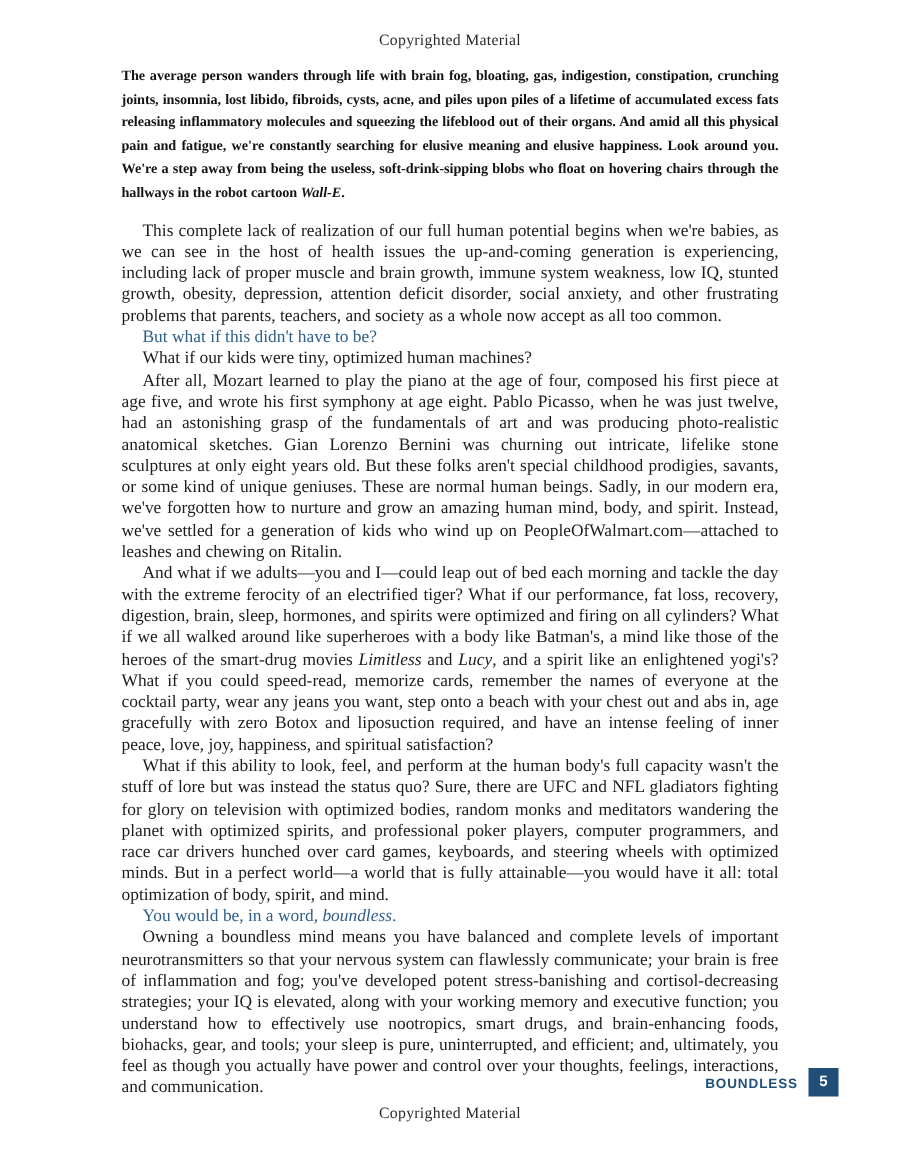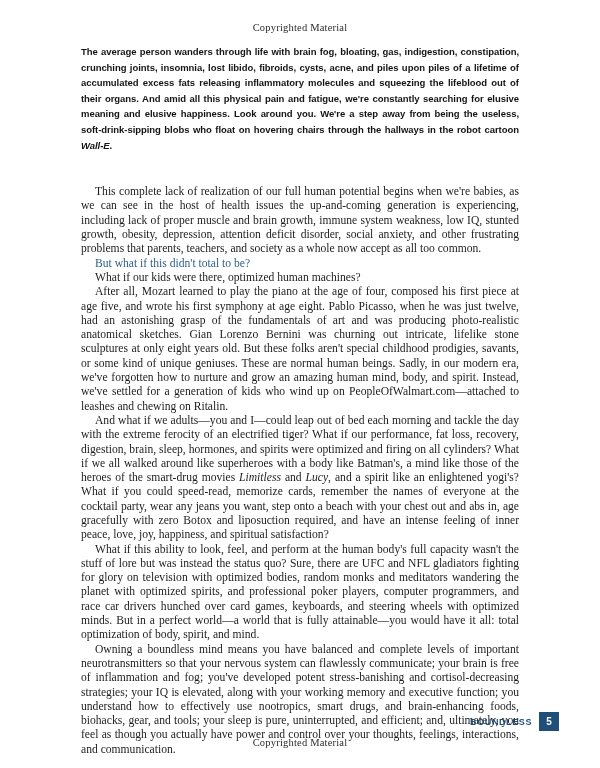--- a/index.html
+++ b/index.html
@@ -36,27 +36,27 @@
   .watermark-bottom { bottom: 20px; }
 
   .content {
     position: absolute;
     left: 81px;
     top: 44px;
     width: 438px;
   }
 
   .lead {
-    font-family: Liberation Sans, sans-serif;
+    font-family: Liberation Serif, serif;
     font-size: 9.5px;
     line-height: 15.6px;
     font-weight: bold;
     color: #141414;
     text-align: justify;
-    margin: 0 0 32px 0;
+    margin: 0 0 9px 0;
     letter-spacing: -0.05px;
   }
   .lead .ital {
     font-style: italic;
   }
 
   p.body {
     margin: 0;
     font-size: 11.6px;
     line-height: 14.3px;
@@ -114,30 +114,31 @@
 <div class="page">
 
   <div class="watermark-top">Copyrighted Material</div>
 
   <div class="content">
 
     <p class="lead"><span>The average person wanders through life with brain fog, bloating, gas, indigestion, constipation, crunching joints, insomnia, lost libido, fibroids, cysts, acne, and piles upon piles of a lifetime of accumulated excess fats releasing inflammatory molecules and squeezing the lifeblood out of their organs. And amid all this physical pain and fatigue, we're constantly searching for elusive meaning and elusive happiness. Look around you. We're a step away from being the useless, soft-drink-sipping blobs who float on hovering chairs through the hallways in the robot cartoon </span><span class="ital">Wall-E</span><span>.</span></p>
 
     <p class="body">This complete lack of realization of our full human potential begins when we're babies, as we can see in the host of health issues the up-and-coming generation is experiencing, including lack of proper muscle and brain growth, immune system weakness, low IQ, stunted growth, obesity, depression, attention deficit disorder, social anxiety, and other frustrating problems that parents, teachers, and society as a whole now accept as all too common.</p>
 
-    <p class="accent">But what if this didn't total to be?</p>
+    <p class="accent">But what if this didn't have to be?</p>
 
-    <p class="body">What if our kids were there, optimized human machines?</p>
+    <p class="body">What if our kids were tiny, optimized human machines?</p>
 
     <p class="body">After all, Mozart learned to play the piano at the age of four, composed his first piece at age five, and wrote his first symphony at age eight. Pablo Picasso, when he was just twelve, had an astonishing grasp of the fundamentals of art and was producing photo-realistic anatomical sketches. Gian Lorenzo Bernini was churning out intricate, lifelike stone sculptures at only eight years old. But these folks aren't special childhood prodigies, savants, or some kind of unique geniuses. These are normal human beings. Sadly, in our modern era, we've forgotten how to nurture and grow an amazing human mind, body, and spirit. Instead, we've settled for a generation of kids who wind up on PeopleOfWalmart.com—attached to leashes and chewing on Ritalin.</p>
 
     <p class="body"><span>And what if we adults—you and I—could leap out of bed each morning and tackle the day with the extreme ferocity of an electrified tiger? What if our performance, fat loss, recovery, digestion, brain, sleep, hormones, and spirits were optimized and firing on all cylinders? What if we all walked around like superheroes with a body like Batman's, a mind like those of the heroes of the smart-drug movies </span><i>Limitless</i><span> and </span><i>Lucy</i><span>, and a spirit like an enlightened yogi's? What if you could speed-read, memorize cards, remember the names of everyone at the cocktail party, wear any jeans you want, step onto a beach with your chest out and abs in, age gracefully with zero Botox and liposuction required, and have an intense feeling of inner peace, love, joy, happiness, and spiritual satisfaction?</span></p>
 
     <p class="body">What if this ability to look, feel, and perform at the human body's full capacity wasn't the stuff of lore but was instead the status quo? Sure, there are UFC and NFL gladiators fighting for glory on television with optimized bodies, random monks and meditators wandering the planet with optimized spirits, and professional poker players, computer programmers, and race car drivers hunched over card games, keyboards, and steering wheels with optimized minds. But in a perfect world—a world that is fully attainable—you would have it all: total optimization of body, spirit, and mind.</p>
 
+    <p class="accent"><span>You would be, in a word, </span><span class="ital">boundless</span><span>.</span></p>
 
 
     <p class="body">Owning a boundless mind means you have balanced and complete levels of important neurotransmitters so that your nervous system can flawlessly communicate; your brain is free of inflammation and fog; you've developed potent stress-banishing and cortisol-decreasing strategies; your IQ is elevated, along with your working memory and executive function; you understand how to effectively use nootropics, smart drugs, and brain-enhancing foods, biohacks, gear, and tools; your sleep is pure, uninterrupted, and efficient; and, ultimately, you feel as though you actually have power and control over your thoughts, feelings, interactions, and communication.</p>
 
   </div>
 
   <div class="watermark-bottom">Copyrighted Material</div>
 
   <div class="footer">
     <div class="footer-title">BOUNDLESS</div>

